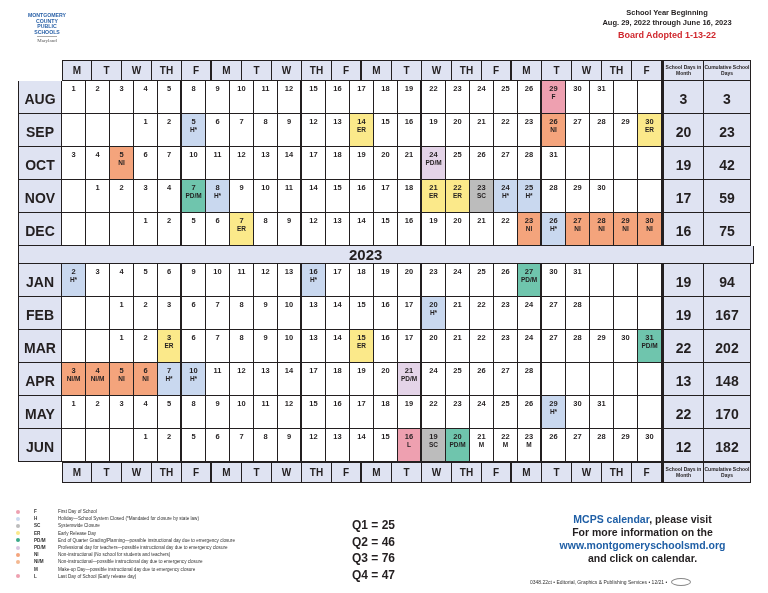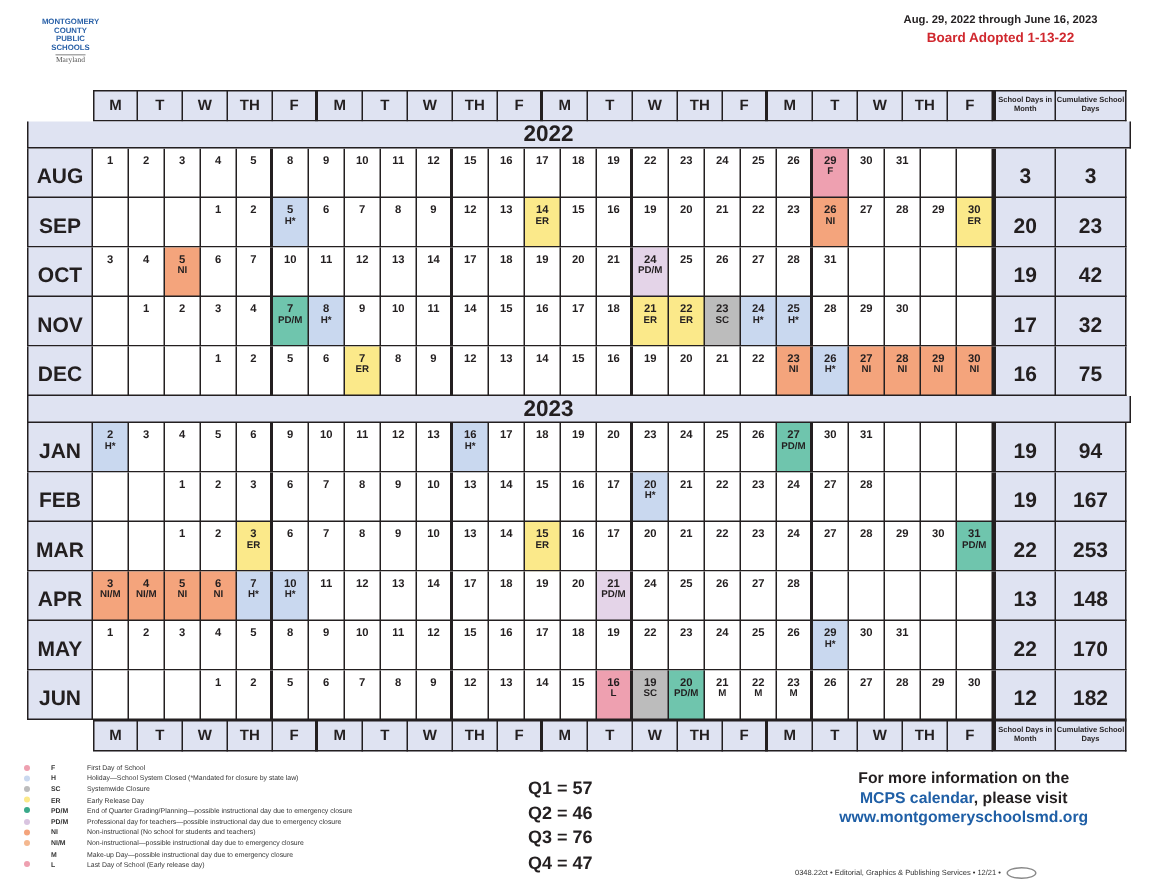--- a/index.html
+++ b/index.html
@@ -57,20 +57,21 @@
   <div>COUNTY</div>
   <div>PUBLIC</div>
   <div>SCHOOLS</div>
   <div class="md">Maryland</div>
 </div>
 
 <div class="title">
 </div>
 
 <div class="sy">
+  <div>School Year Beginning</div>
   <div>Aug. 29, 2022 through June 16, 2023</div>
   <div class="board">Board Adopted 1-13-22</div>
 </div>
 
 <div class="grid" id="grid">
     <div class="hdr">
       <div class="blank"></div>
       <div class="dow first" style="width: 30px;">M</div>
       <div class="dow" style="width: 30px;">T</div>
       <div class="dow" style="width: 30px;">W</div>
@@ -86,23 +87,20 @@
       <div class="dow" style="width: 30px;">W</div>
       <div class="dow" style="width: 30px;">TH</div>
       <div class="dow wk" style="width: 30px;">F</div>
       <div class="dow" style="width: 30px;">M</div>
       <div class="dow" style="width: 30px;">T</div>
       <div class="dow" style="width: 30px;">W</div>
       <div class="dow" style="width: 30px;">TH</div>
       <div class="dow" style="width: 30px;">F</div>
       <div class="sum first">School Days in Month</div>
       <div class="sum w2">Cumulative School Days</div>
-    </div>
-    <div class="yearband">
-      <span>2022</span>
     </div>
     <div class="row">
       <div class="mon">AUG</div>
       <div class="day" style="width: 24px;"><span>1</span></div>
       <div class="day" style="width: 24px;"><span>2</span></div>
       <div class="day" style="width: 24px;"><span>3</span></div>
       <div class="day" style="width: 24px;"><span>4</span></div>
       <div class="day wk" style="width: 24px;"><span>5</span></div>
       <div class="day" style="width: 24px;"><span>8</span></div>
       <div class="day" style="width: 24px;"><span>9</span></div>
@@ -208,21 +206,21 @@
       <div class="day c-ER" style="width: 24px;"><span>22</span><span class="code">ER</span></div>
       <div class="day c-SC" style="width: 24px;"><span>23</span><span class="code">SC</span></div>
       <div class="day c-H" style="width: 24px;"><span>24</span><span class="code">H*</span></div>
       <div class="day wk c-H" style="width: 24px;"><span>25</span><span class="code">H*</span></div>
       <div class="day" style="width: 24px;"><span>28</span></div>
       <div class="day" style="width: 24px;"><span>29</span></div>
       <div class="day" style="width: 24px;"><span>30</span></div>
       <div class="day" style="width: 24px;"><span></span></div>
       <div class="day" style="width: 24px;"><span></span></div>
       <div class="sumcell">17</div>
-      <div class="sumcell w2">32</div>
+      <div class="sumcell w2">59</div>
     </div>
     <div class="row">
       <div class="mon">DEC</div>
       <div class="day" style="width: 24px;"><span></span></div>
       <div class="day" style="width: 24px;"><span></span></div>
       <div class="day" style="width: 24px;"><span></span></div>
       <div class="day" style="width: 24px;"><span>1</span></div>
       <div class="day wk" style="width: 24px;"><span>2</span></div>
       <div class="day" style="width: 24px;"><span>5</span></div>
       <div class="day" style="width: 24px;"><span>6</span></div>
@@ -331,21 +329,21 @@
       <div class="day" style="width: 24px;"><span>21</span></div>
       <div class="day" style="width: 24px;"><span>22</span></div>
       <div class="day" style="width: 24px;"><span>23</span></div>
       <div class="day wk" style="width: 24px;"><span>24</span></div>
       <div class="day" style="width: 24px;"><span>27</span></div>
       <div class="day" style="width: 24px;"><span>28</span></div>
       <div class="day" style="width: 24px;"><span>29</span></div>
       <div class="day" style="width: 24px;"><span>30</span></div>
       <div class="day c-PDM-q" style="width: 24px;"><span>31</span><span class="code">PD/M</span></div>
       <div class="sumcell">22</div>
-      <div class="sumcell w2">253</div>
+      <div class="sumcell w2">202</div>
     </div>
     <div class="row">
       <div class="mon">APR</div>
       <div class="day c-NI" style="width: 24px;"><span>3</span><span class="code">NI/M</span></div>
       <div class="day c-NI" style="width: 24px;"><span>4</span><span class="code">NI/M</span></div>
       <div class="day c-NI" style="width: 24px;"><span>5</span><span class="code">NI</span></div>
       <div class="day c-NI" style="width: 24px;"><span>6</span><span class="code">NI</span></div>
       <div class="day wk c-H" style="width: 24px;"><span>7</span><span class="code">H*</span></div>
       <div class="day c-H" style="width: 24px;"><span>10</span><span class="code">H*</span></div>
       <div class="day" style="width: 24px;"><span>11</span></div>
@@ -504,28 +502,29 @@
       <span>Make-up Day—possible instructional day due to emergency closure</span>
     </div>
     <div class="li">
       <span class="dot" style="background: rgb(238, 160, 176);"></span>
       <span class="abbr">L</span>
       <span>Last Day of School (Early release day)</span>
     </div>
   </div>
 
 <div class="quarters">
-  <div>Q1 =  57</div>
+  <div>Q1 =  25</div>
   <div>Q2 =  46</div>
   <div>Q3 =  76</div>
   <div>Q4 =  47</div>
 </div>
 
 <div class="info">
+  <div><span class="blue">MCPS calendar</span><span>, please visit</span></div>
   <div>For more information on the</div>
-  <div><span class="blue">MCPS calendar</span><span>, please visit</span></div>
   <div class="blue">www.montgomeryschoolsmd.org</div>
+  <div>and click on calendar.</div>
 </div>
 
 <div class="footer">
   <span>0348.22ct • Editorial, Graphics &amp; Publishing Services • 12/21 •</span>
   <span class="seal"></span>
 </div>
 
 </body></html>

